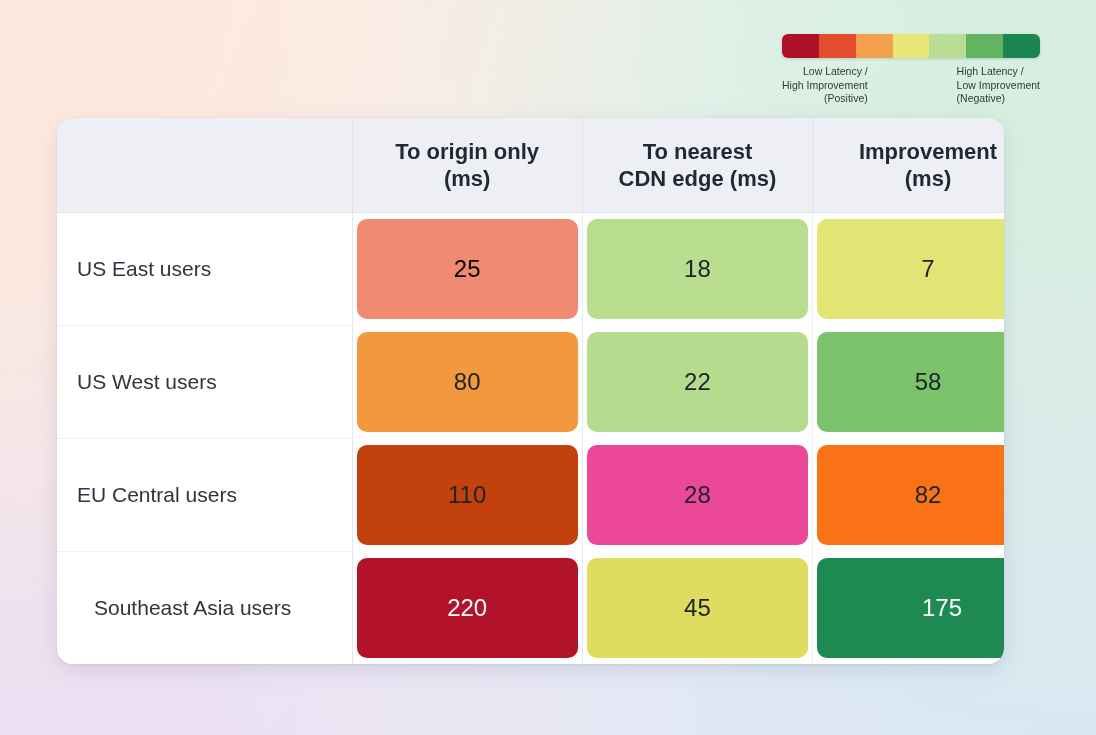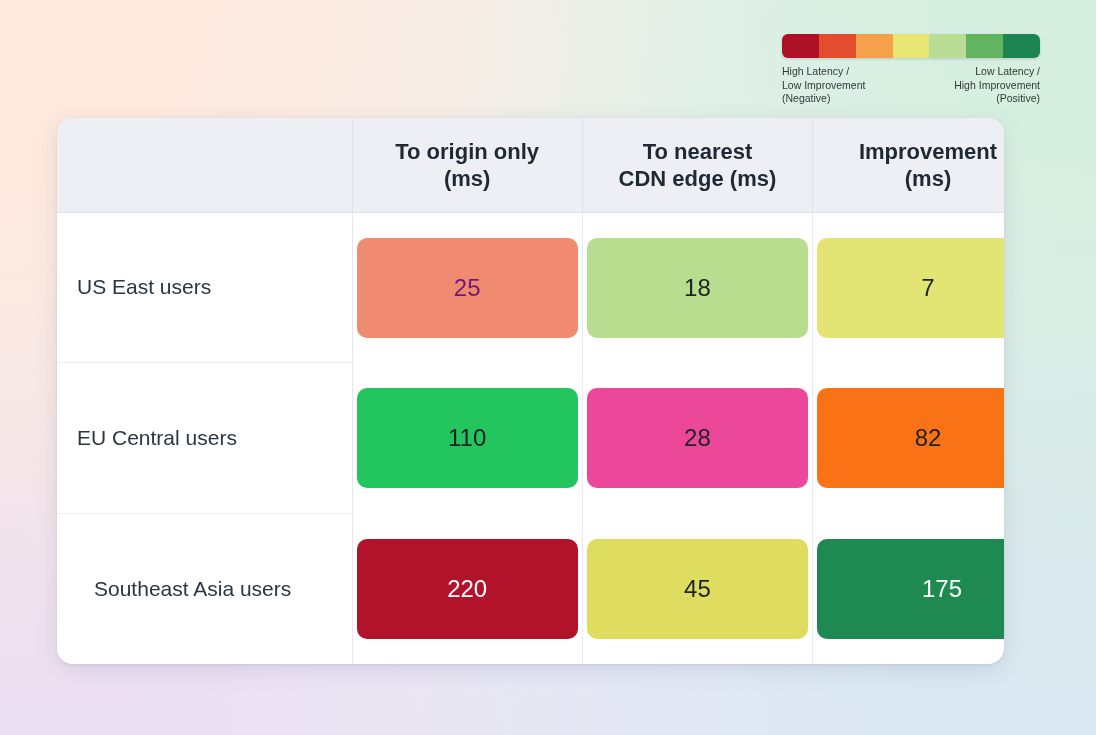--- a/index.html
+++ b/index.html
@@ -142,26 +142,26 @@
   <div id="legend-bar">
       <div class="swatch" style="background: rgb(174, 17, 38);"></div>
       <div class="swatch" style="background: rgb(227, 76, 44);"></div>
       <div class="swatch" style="background: rgb(245, 161, 75);"></div>
       <div class="swatch" style="background: rgb(232, 231, 117);"></div>
       <div class="swatch" style="background: rgb(185, 221, 148);"></div>
       <div class="swatch" style="background: rgb(98, 180, 97);"></div>
       <div class="swatch" style="background: rgb(28, 133, 81);"></div>
     </div>
   <div id="legend-labels">
+    <div class="legend-caption right">Low Latency /
+High Improvement
+(Positive)</div>
     <div class="legend-caption left">High Latency /
 Low Improvement
 (Negative)</div>
-    <div class="legend-caption right">Low Latency /
-High Improvement
-(Positive)</div>
   </div>
 </div>
 
 <div id="card">
   <table>
     <colgroup>
       <col class="c-label">
         <col class="c-data">
         <col class="c-data">
         <col class="c-data">
@@ -174,33 +174,45 @@
         <th>To nearest
 CDN edge (ms)</th>
         <th>Improvement
 (ms)</th>
       </tr>
     </thead>
     <tbody id="tbody">
         <tr>
           <td class="row-label">US East users</td>
           <td class="cell">
-            <div class="chip" style="background: rgb(240, 138, 112); color: #701a75;">25</div>
+            <div class="chip" style="background: rgb(240, 138, 112); color: #000000;">25</div>
           </td>
           <td class="cell">
             <div class="chip" style="background: rgb(184, 221, 142); color: rgb(29, 34, 38);">18</div>
           </td>
           <td class="cell">
             <div class="chip" style="background: rgb(226, 228, 116); color: rgb(29, 34, 38);">7</div>
           </td>
         </tr>
         <tr>
+          <td class="row-label">US West users</td>
+          <td class="cell">
+            <div class="chip" style="background: rgb(244, 152, 62); color: rgb(29, 34, 38);">80</div>
+          </td>
+          <td class="cell">
+            <div class="chip" style="background: rgb(181, 219, 142); color: rgb(29, 34, 38);">22</div>
+          </td>
+          <td class="cell">
+            <div class="chip" style="background: rgb(124, 194, 107); color: rgb(29, 34, 38);">58</div>
+          </td>
+        </tr>
+        <tr>
           <td class="row-label">EU Central users</td>
           <td class="cell">
-            <div class="chip" style="background: #22c55e; color: rgb(29, 34, 38);">110</div>
+            <div class="chip" style="background: #c2410c; color: rgb(29, 34, 38);">110</div>
           </td>
           <td class="cell">
             <div class="chip" style="background: #ec4899; color: rgb(29, 34, 38);">28</div>
           </td>
           <td class="cell">
             <div class="chip" style="background: #f97316; color: rgb(29, 34, 38);">82</div>
           </td>
         </tr>
         <tr>
           <td class="row-label">Southeast Asia users</td>

